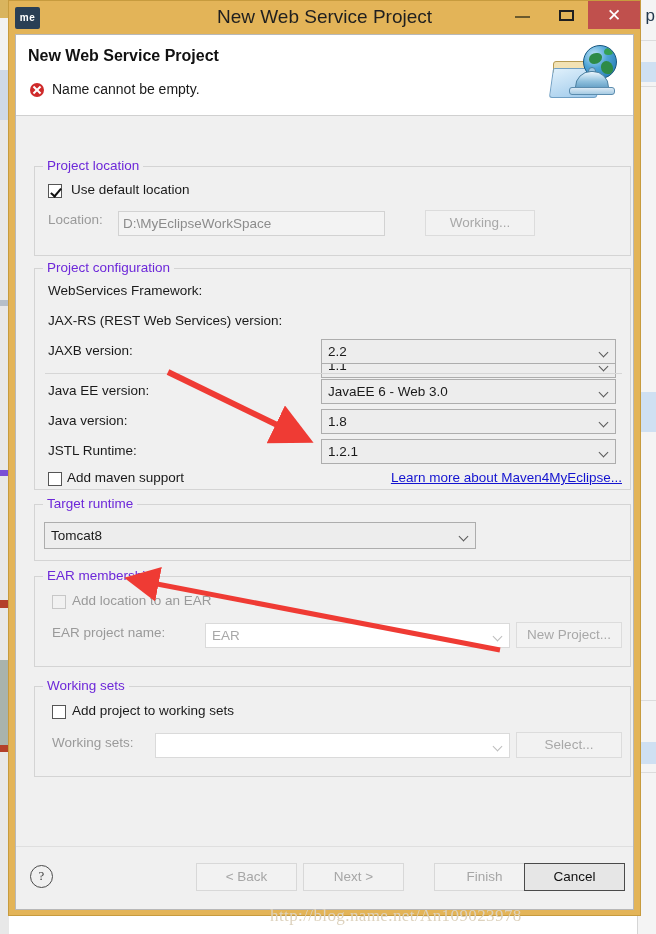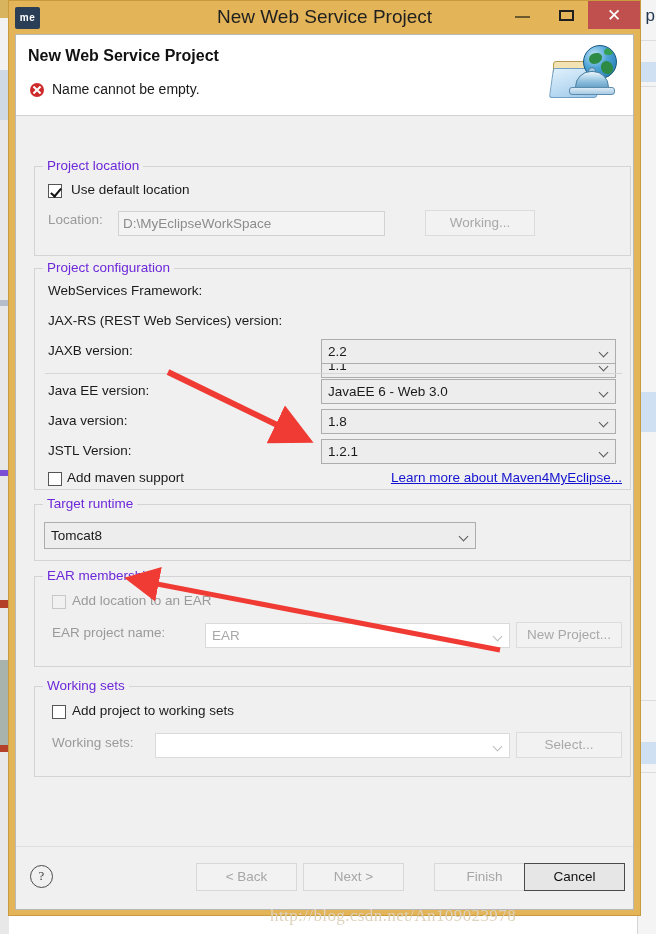--- a/index.html
+++ b/index.html
@@ -542,21 +542,21 @@
           <span>JavaEE 6 - Web 3.0</span>
           <span class="chev"></span>
         </div>
 
         <div class="lbl" style="left:13px; top:140px;">Java version:</div>
         <div class="combo" style="left:286px; top:140px; width:295px;">
           <span>1.8</span>
           <span class="chev"></span>
         </div>
 
-        <div class="lbl" style="left:13px; top:170px;">JSTL Version:</div>
+        <div class="lbl" style="left:13px; top:170px;">JSTL Runtime:</div>
         <div class="combo" style="left:286px; top:170px; width:295px;">
           <span>1.2.1</span>
           <span class="chev"></span>
         </div>
 
         <div class="cb" style="left:13px; top:203px;"></div>
         <div class="lbl" style="left:32px; top:197px;">Add maven support</div>
         <div class="link" style="right:8px; top:197px;">Learn more about Maven4MyEclipse...</div>
       </div>
 
@@ -603,21 +603,21 @@
       <div class="help-icon">?</div>
       <div class="footer-btn" style="left:180px;">&lt; Back</div>
       <div class="footer-btn" style="left:287px;">Next &gt;</div>
       <div class="footer-btn" style="left:394px;margin-left:24px;">Finish</div>
       <div class="footer-btn primary" style="left:508px;">Cancel</div>
     </div>
 
   </div>
 </div>
 
-<div id="watermark">http://blog.csdn.net/An109023978</div>
+<div id="watermark">http://blog.name.net/An109023978</div>
 
 <svg id="arrows" width="656" height="934" viewBox="0 0 656 934">
   <defs>
     <marker id="ah" markerWidth="7" markerHeight="7" refX="5.6" refY="3.5" orient="auto">
       <path d="M0,0 L7,3.5 L0,7 z" fill="#ef3b34"></path>
     </marker>
   </defs>
   <line x1="168" y1="372" x2="306" y2="439" stroke="#ef3b34" stroke-width="6" marker-end="url(#ah)"></line>
   <line x1="500" y1="650" x2="131" y2="579" stroke="#ef3b34" stroke-width="5" marker-end="url(#ah)"></line>
 </svg>

